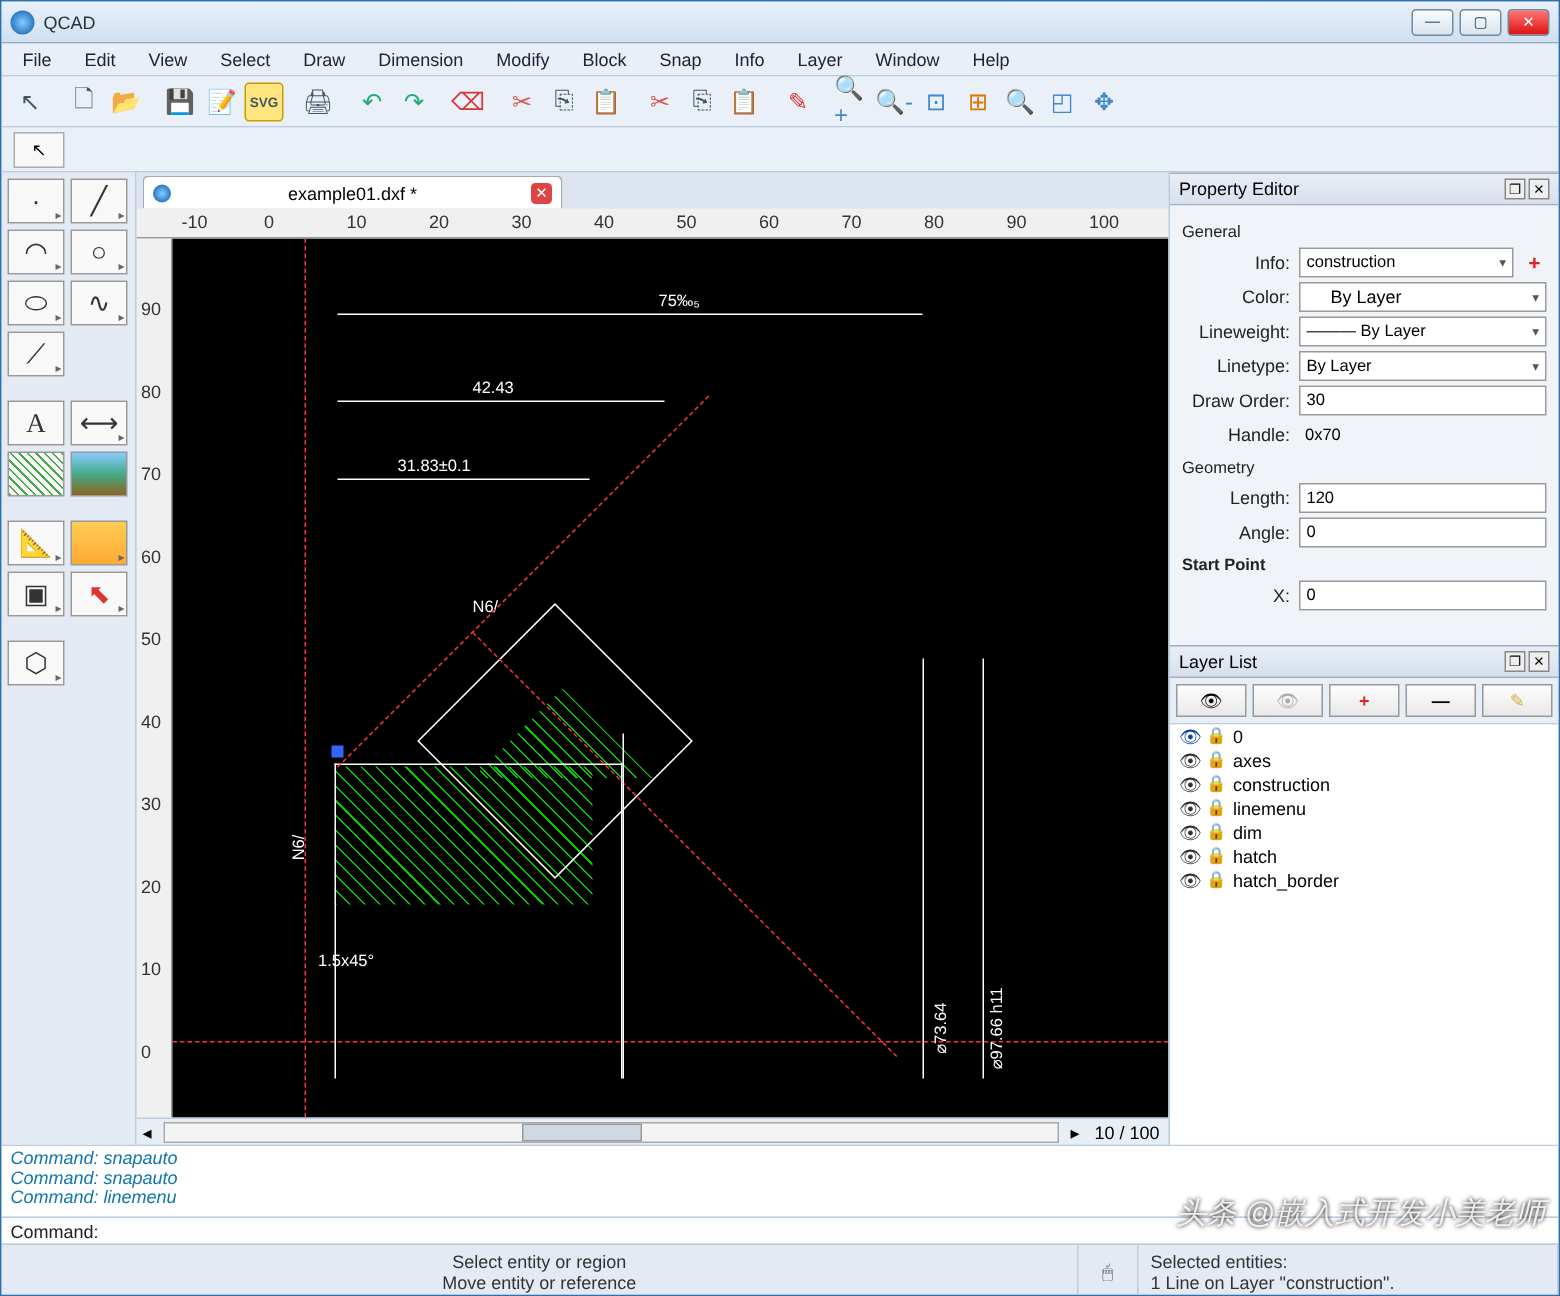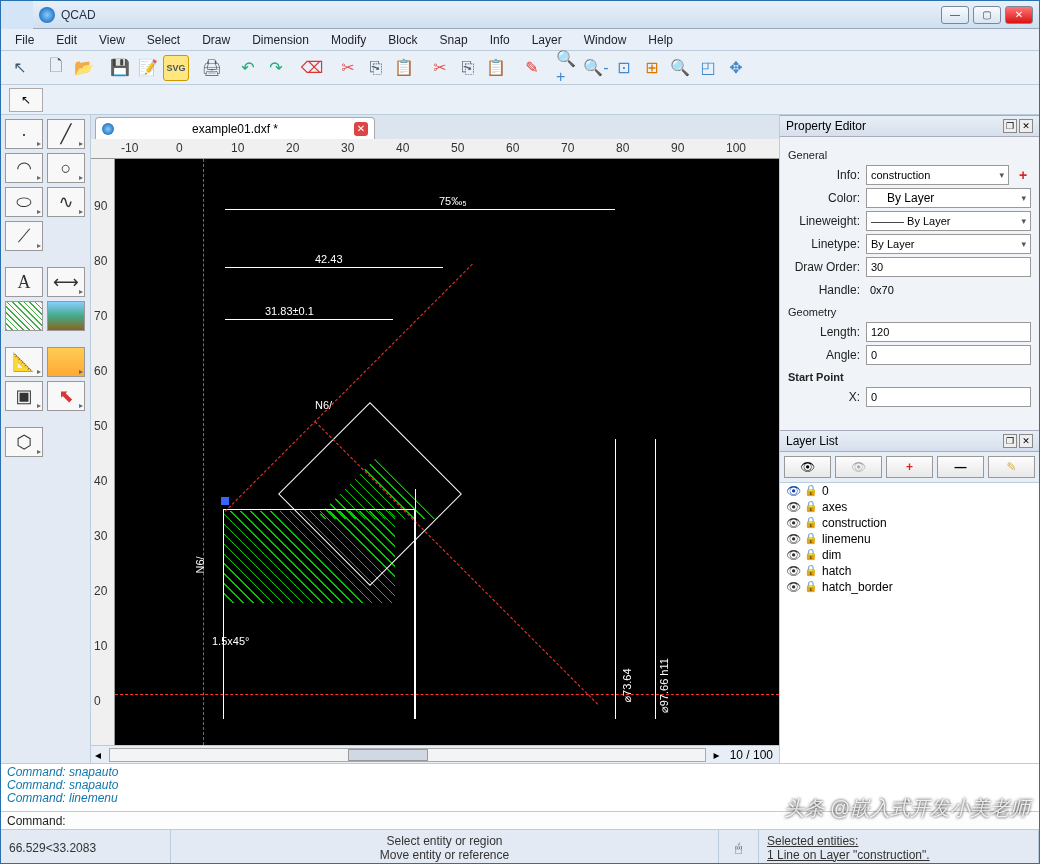--- a/index.html
+++ b/index.html
@@ -1,17 +1,17 @@
 <!DOCTYPE html>
 <html><head>
 <meta charset="utf-8">
 <style>
 * { box-sizing: border-box; margin: 0; padding: 0; font-family: "Segoe UI", Tahoma, sans-serif; font-size: 12px; }
 body { background: #d4e5f7; width: 1040px; height: 864px; overflow: hidden; border: 1px solid #2a6fb0; }
-.titlebar { height: 28px; background: linear-gradient(#e8f0fa, #d0e0f0); display: flex; align-items: center; padding: 0 6px; border-bottom: 1px solid #9ab; margin-left: 32px; }
+.titlebar { height: 28px; background: linear-gradient(#e8f0fa, #d0e0f0); display: flex; align-items: center; padding: 0 6px; border-bottom: 1px solid #9ab; }
 .titlebar .t-icon { width: 16px; height: 16px; border-radius: 50%; background: radial-gradient(#8cf, #05a); margin-right: 6px; }
 .titlebar .t-title { flex: 1; color: #234; }
 .winbtns { display: flex; gap: 4px; }
 .winbtn { width: 28px; height: 18px; border: 1px solid #789; background: linear-gradient(#f8fbff,#d8e5f0); display:flex; align-items:center; justify-content:center; font-size:10px; color:#345; border-radius:3px; }
 .winbtn.close { background: linear-gradient(#f77,#d11); color:#fff; }
 .menubar { height: 22px; background: #e8eff8; display: flex; align-items: center; padding: 0 4px; gap: 2px; border-bottom: 1px solid #bcd; }
 .menubar span { padding: 2px 10px; color: #223; cursor: default; }
 .toolbar { height: 34px; background: #eaf0f8; display: flex; align-items: center; padding: 2px 6px; gap: 2px; border-bottom: 1px solid #bcd; }
 .tbtn { width: 26px; height: 26px; border: 1px solid transparent; border-radius:3px; display:flex; align-items:center; justify-content:center; font-size:16px; color:#456; }
 .tsep { width: 6px; }
@@ -377,25 +377,24 @@
 <div class="cmdlog">
   <div>Command: snapauto</div>
   <div>Command: snapauto</div>
   <div>Command: linemenu</div>
 </div>
 <div class="cmdline">
     <span>Command:</span>
   </div>
 
 <div class="statusbar">
-  <div class="scell" style="width:170px;">66.529&lt;33.2083</div>
   <div class="scell" style="flex:1;text-align:center;align-items:center;">
     <div>Select entity or region</div>
       <div>Move entity or reference</div>
   </div>
   <div class="scell" style="width:40px;align-items:center;">🖱</div>
-  <div class="scell" style="width:280px;text-decoration:underline;">
+  <div class="scell" style="width:280px;">
     <div>Selected entities:</div>
       <div>1 Line on Layer "construction".</div>
   </div>
 </div>
 
 <div class="watermark">头条 @嵌入式开发小美老师</div>
 
 </body></html>

